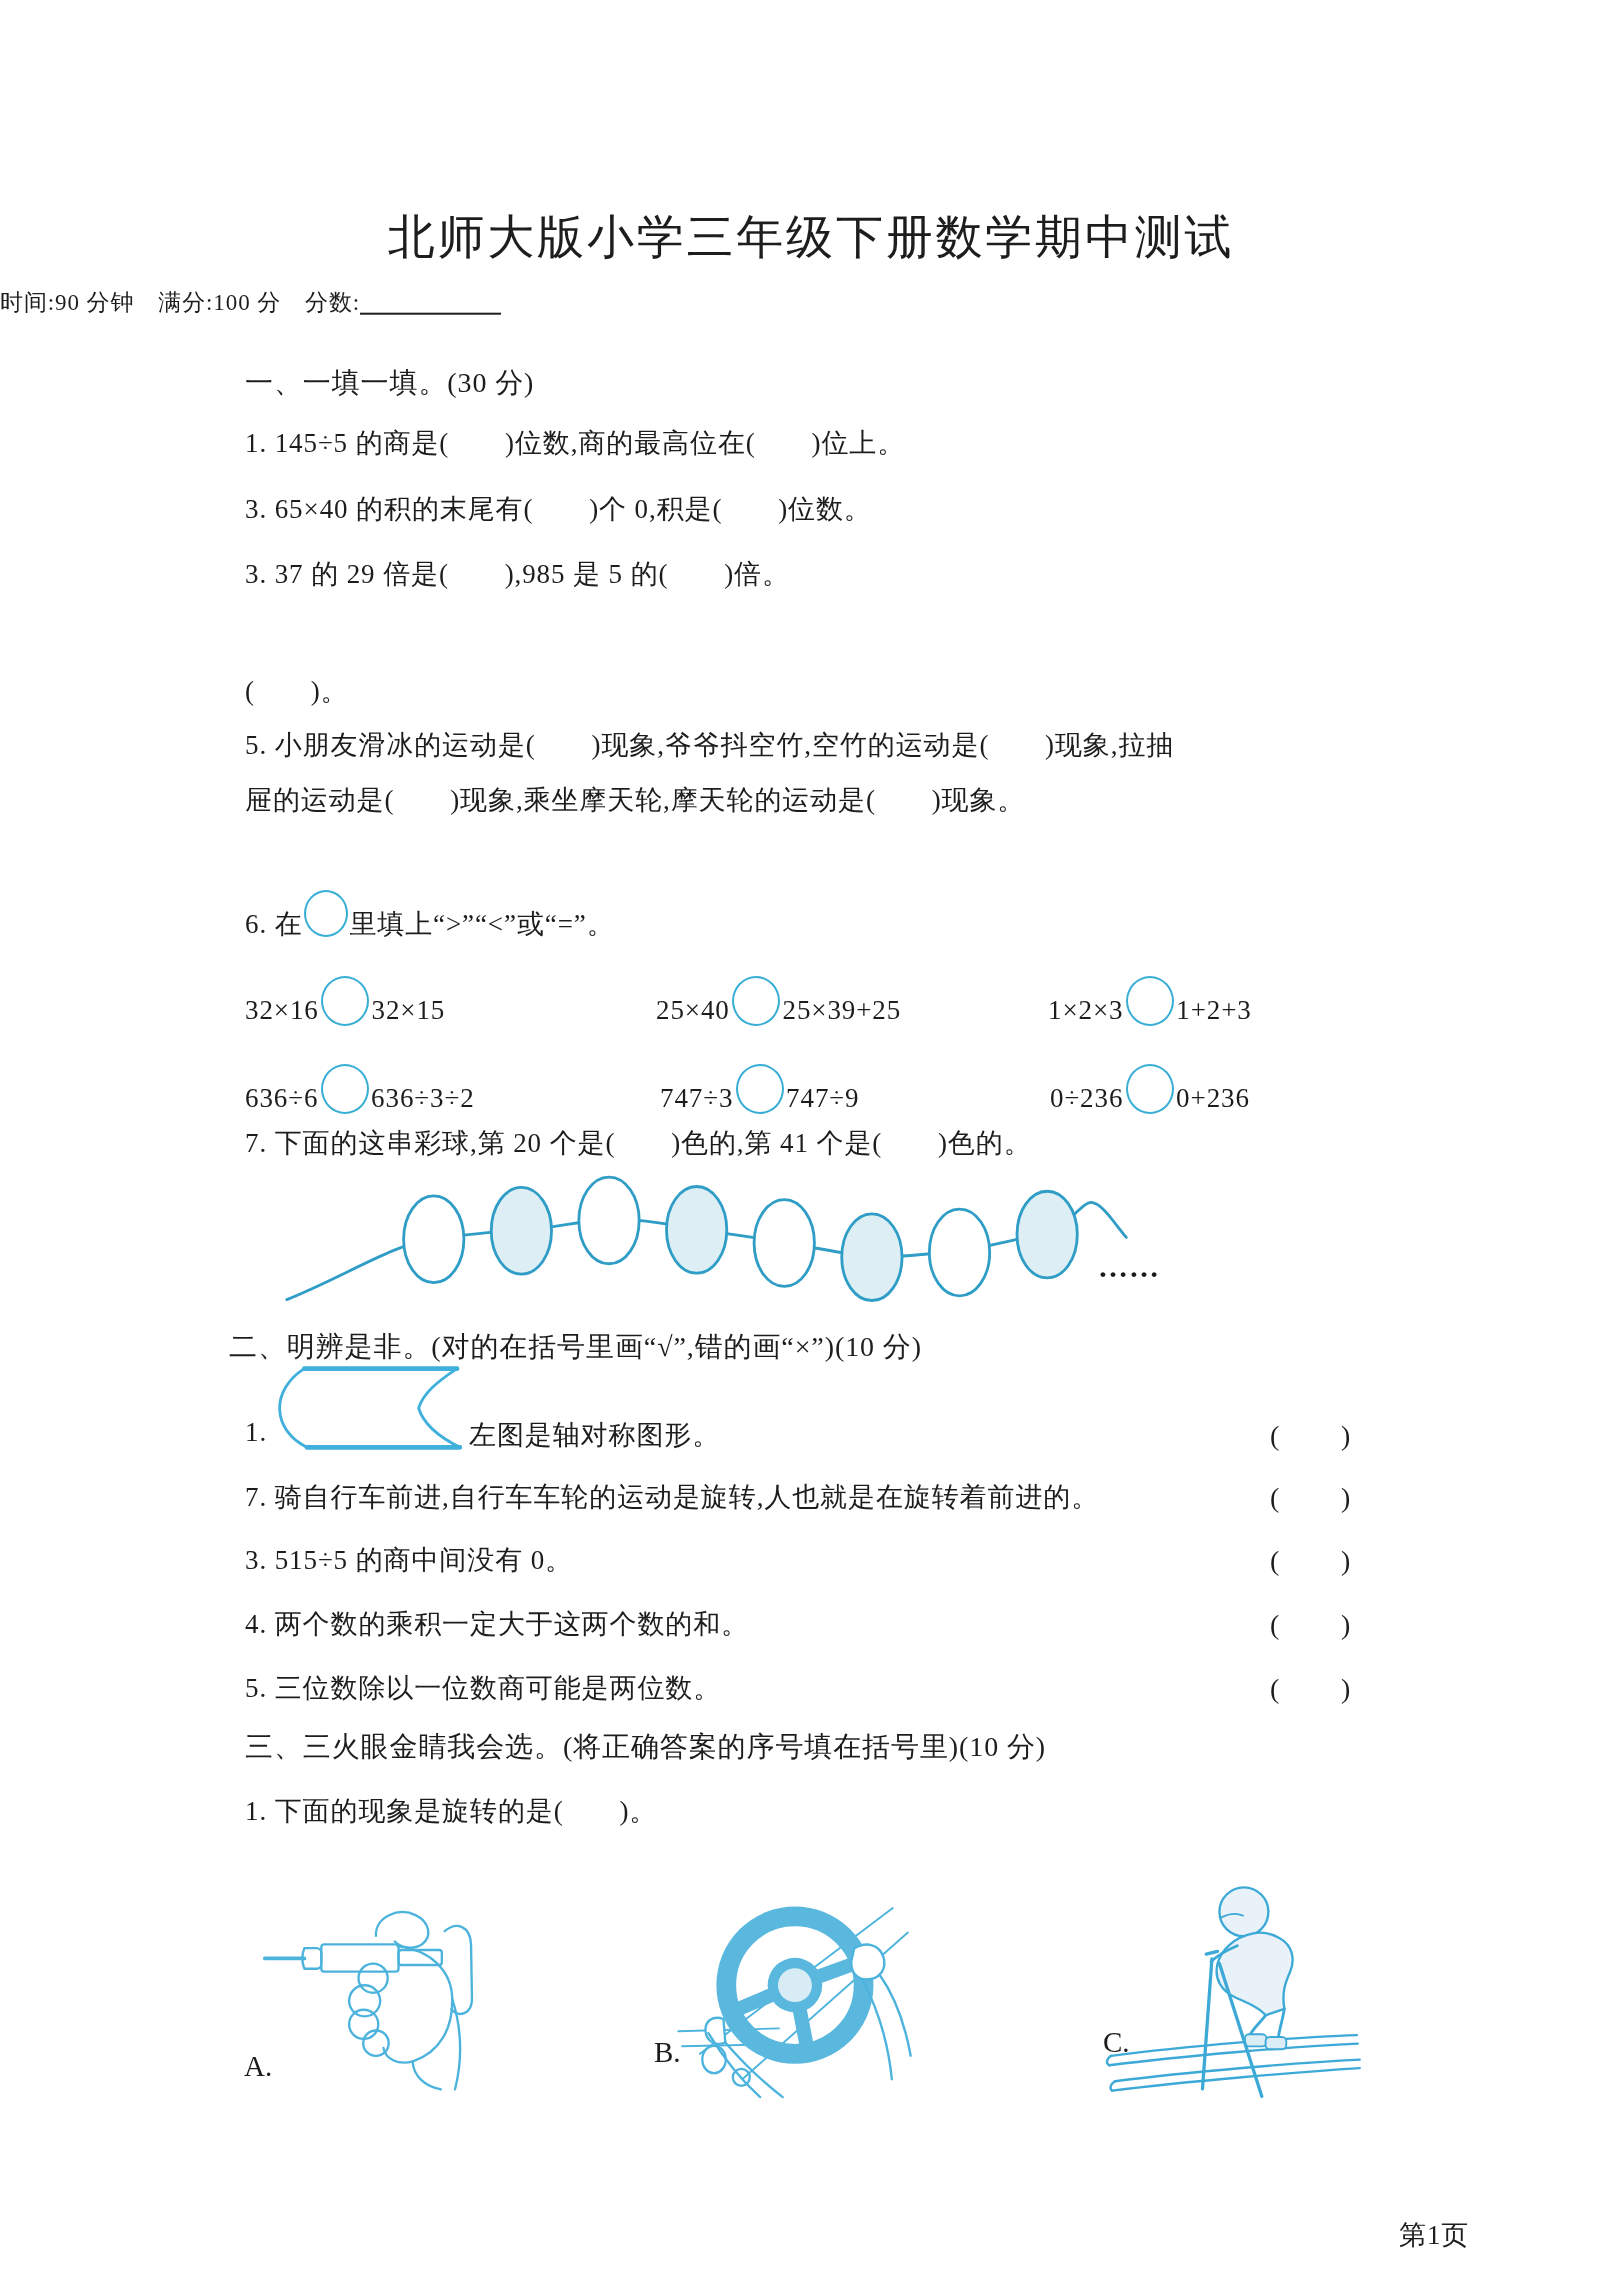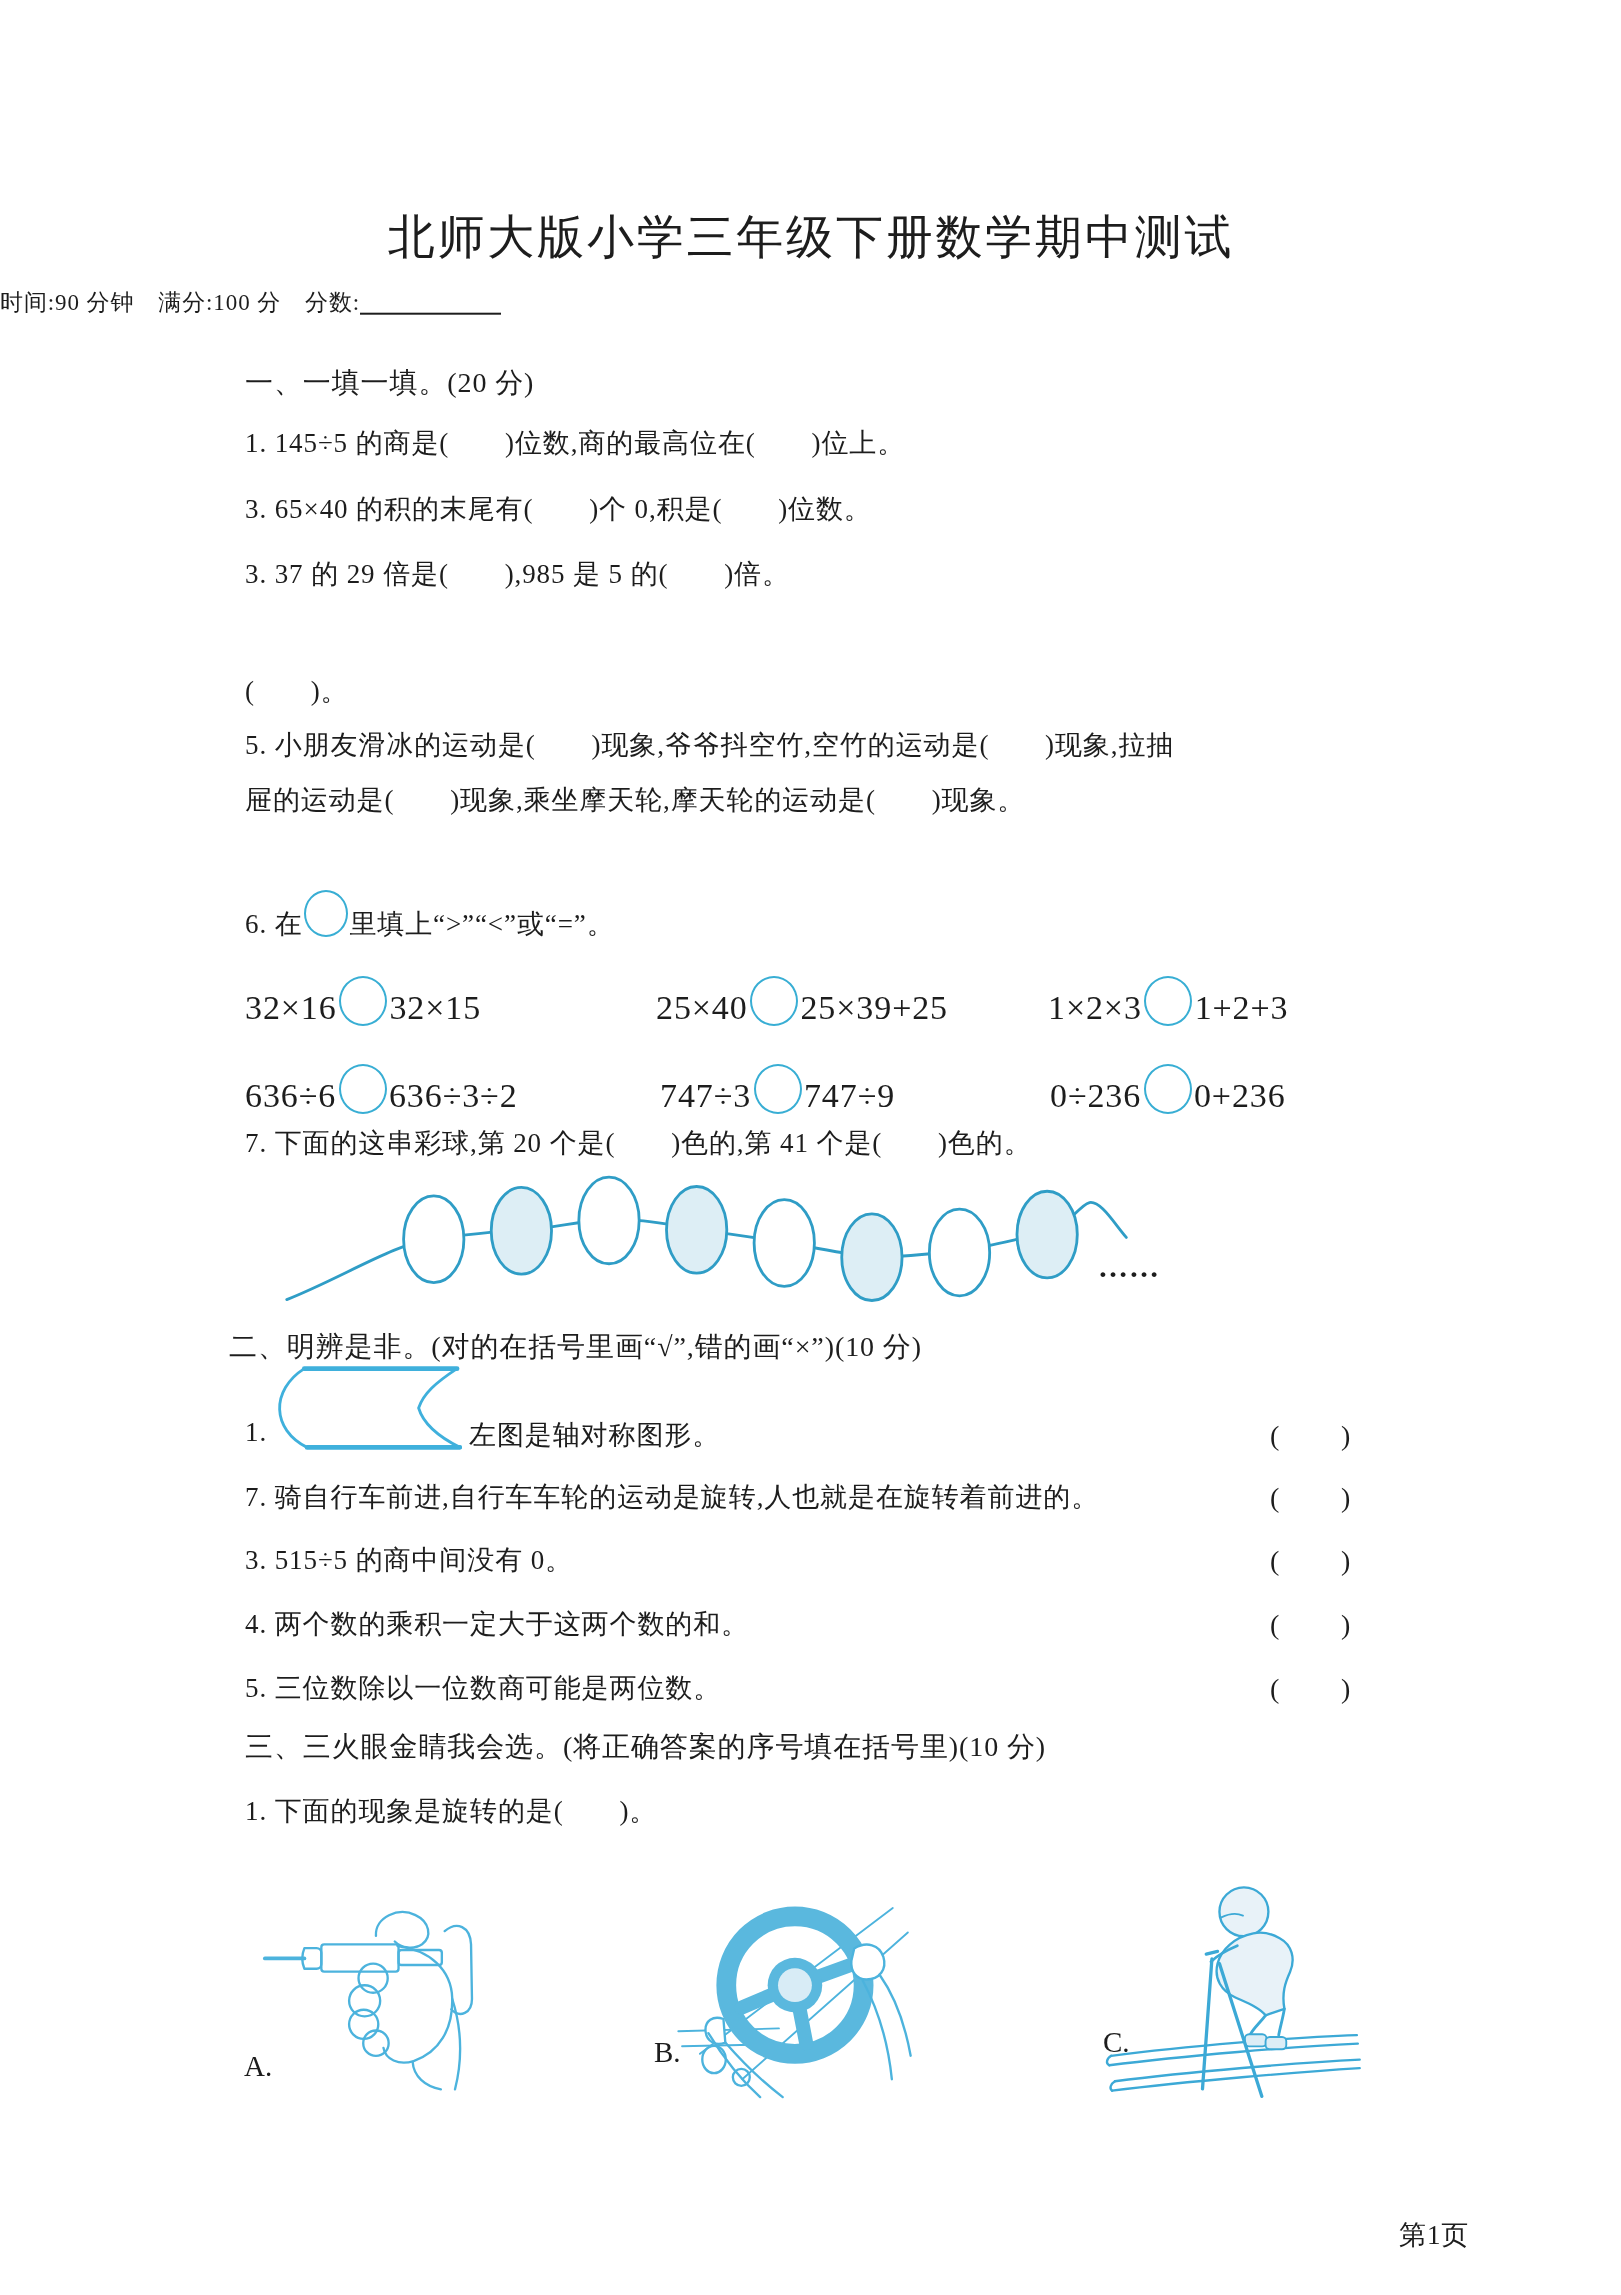--- a/index.html
+++ b/index.html
@@ -9,40 +9,40 @@
   }
   .title{
     position:absolute;top:206px;left:0;width:100%;text-align:center;
     font-family:"Liberation Sans","DejaVu Sans",sans-serif;font-weight:400;
     font-size:47px;letter-spacing:2.8px;white-space:nowrap;
   }
   .meta{position:absolute;top:286px;left:0;width:100%;text-align:left;font-size:23px;letter-spacing:0.9px;white-space:nowrap;}
   .blankline{display:inline-block;width:141px;height:0.95em;border-bottom:2.4px solid #1d1d1d;transform:translateY(4.7px);}
   .line{position:absolute;white-space:nowrap;font-size:27px;letter-spacing:0.9px;}
   .h{font-size:28px;}
-  .cmp{position:absolute;white-space:nowrap;font-size:34px;letter-spacing:0.9px;}
+  .cmp{position:absolute;white-space:nowrap;font-size:27px;letter-spacing:0.9px;}
   .circ{display:inline-block;width:44px;height:46px;border:2.4px solid #38aed4;border-radius:50%;vertical-align:-6.6px;margin:0 2.4px;background:#fff;}
   .inline-circ{display:inline-block;width:40px;height:43px;border:2.4px solid #38aed4;border-radius:50%;vertical-align:-3.8px;margin:0 1.4px;background:#fff;}
   .ans{position:absolute;left:1270px;white-space:nowrap;font-size:28px;letter-spacing:1.9px;}
   .fig{position:absolute;}
   .dots{position:absolute;font-size:30px;font-weight:bold;letter-spacing:0.9px;}
   .optlabel{position:absolute;font-size:29px;}
   .footer{position:absolute;font-size:27px;letter-spacing:0.9px;}
 </style>
 </head>
 <body>
 
 <div class="page">
 
   <div class="title">北师大版小学三年级下册数学期中测试</div>
   <div class="meta">
     <span>时间:90 分钟　满分:100 分　分数:</span><span class="blankline"></span>
   </div>
 
-  <div class="line h" style="left:245px;top:364px">一、一填一填。(20 分)</div>
+  <div class="line h" style="left:245px;top:364px">一、一填一填。(30 分)</div>
   <div class="line" style="left:245px;top:425px">1. 145÷5 的商是(　　)位数,商的最高位在(　　)位上。</div>
   <div class="line" style="left:245px;top:491px">3.  65×40 的积的末尾有(　　)个 0,积是(　　)位数。</div>
   <div class="line" style="left:245px;top:556px">3.  37 的 29 倍是(　　),985 是 5 的(　　)倍。</div>
   <div class="line" style="left:245px;top:673px">(　　)。</div>
   <div class="line" style="left:245px;top:727px">5. 小朋友滑冰的运动是(　　)现象,爷爷抖空竹,空竹的运动是(　　)现象,拉抽</div>
   <div class="line" style="left:245px;top:782px">屉的运动是(　　)现象,乘坐摩天轮,摩天轮的运动是(　　)现象。</div>
 
   <div class="line" style="left:245px;top:890px">
     <span>6. 在</span><span class="inline-circ"></span><span>里填上“&gt;”“&lt;”或“=”。</span>
   </div>

